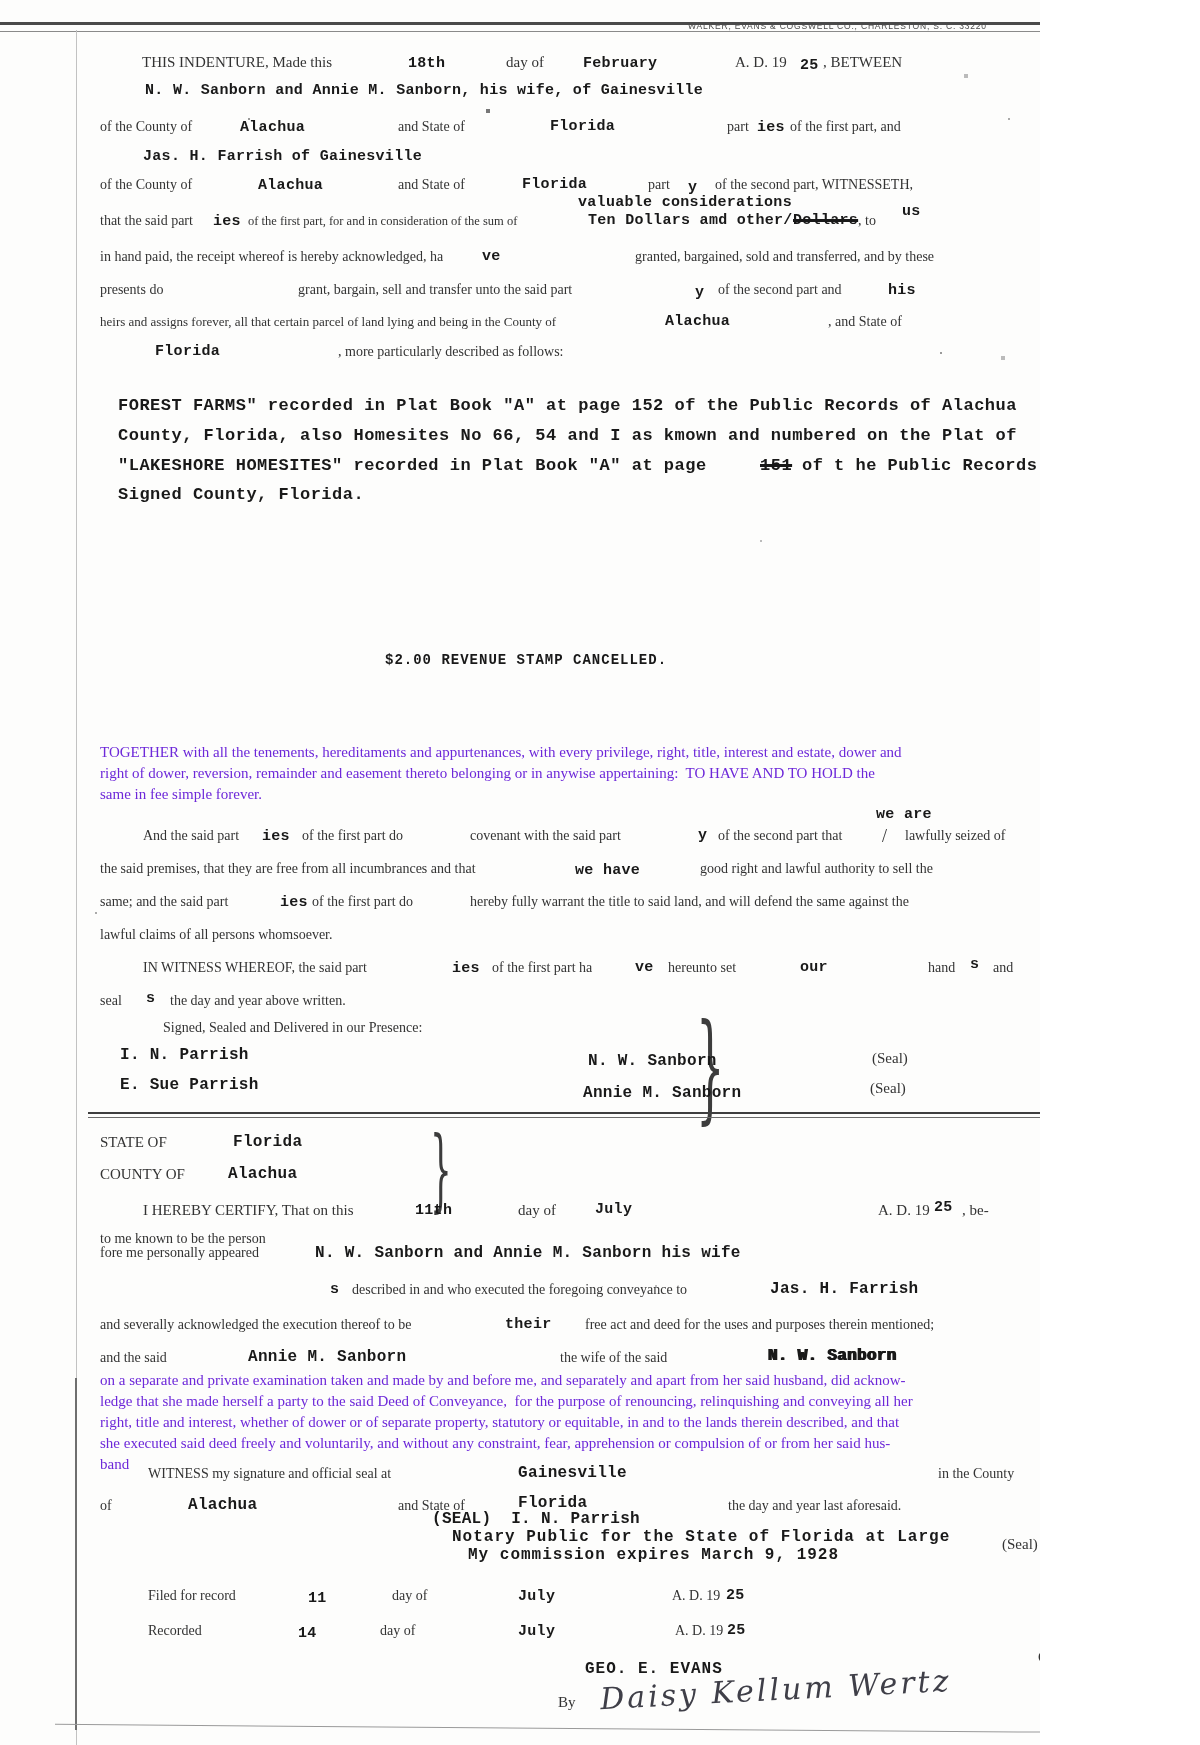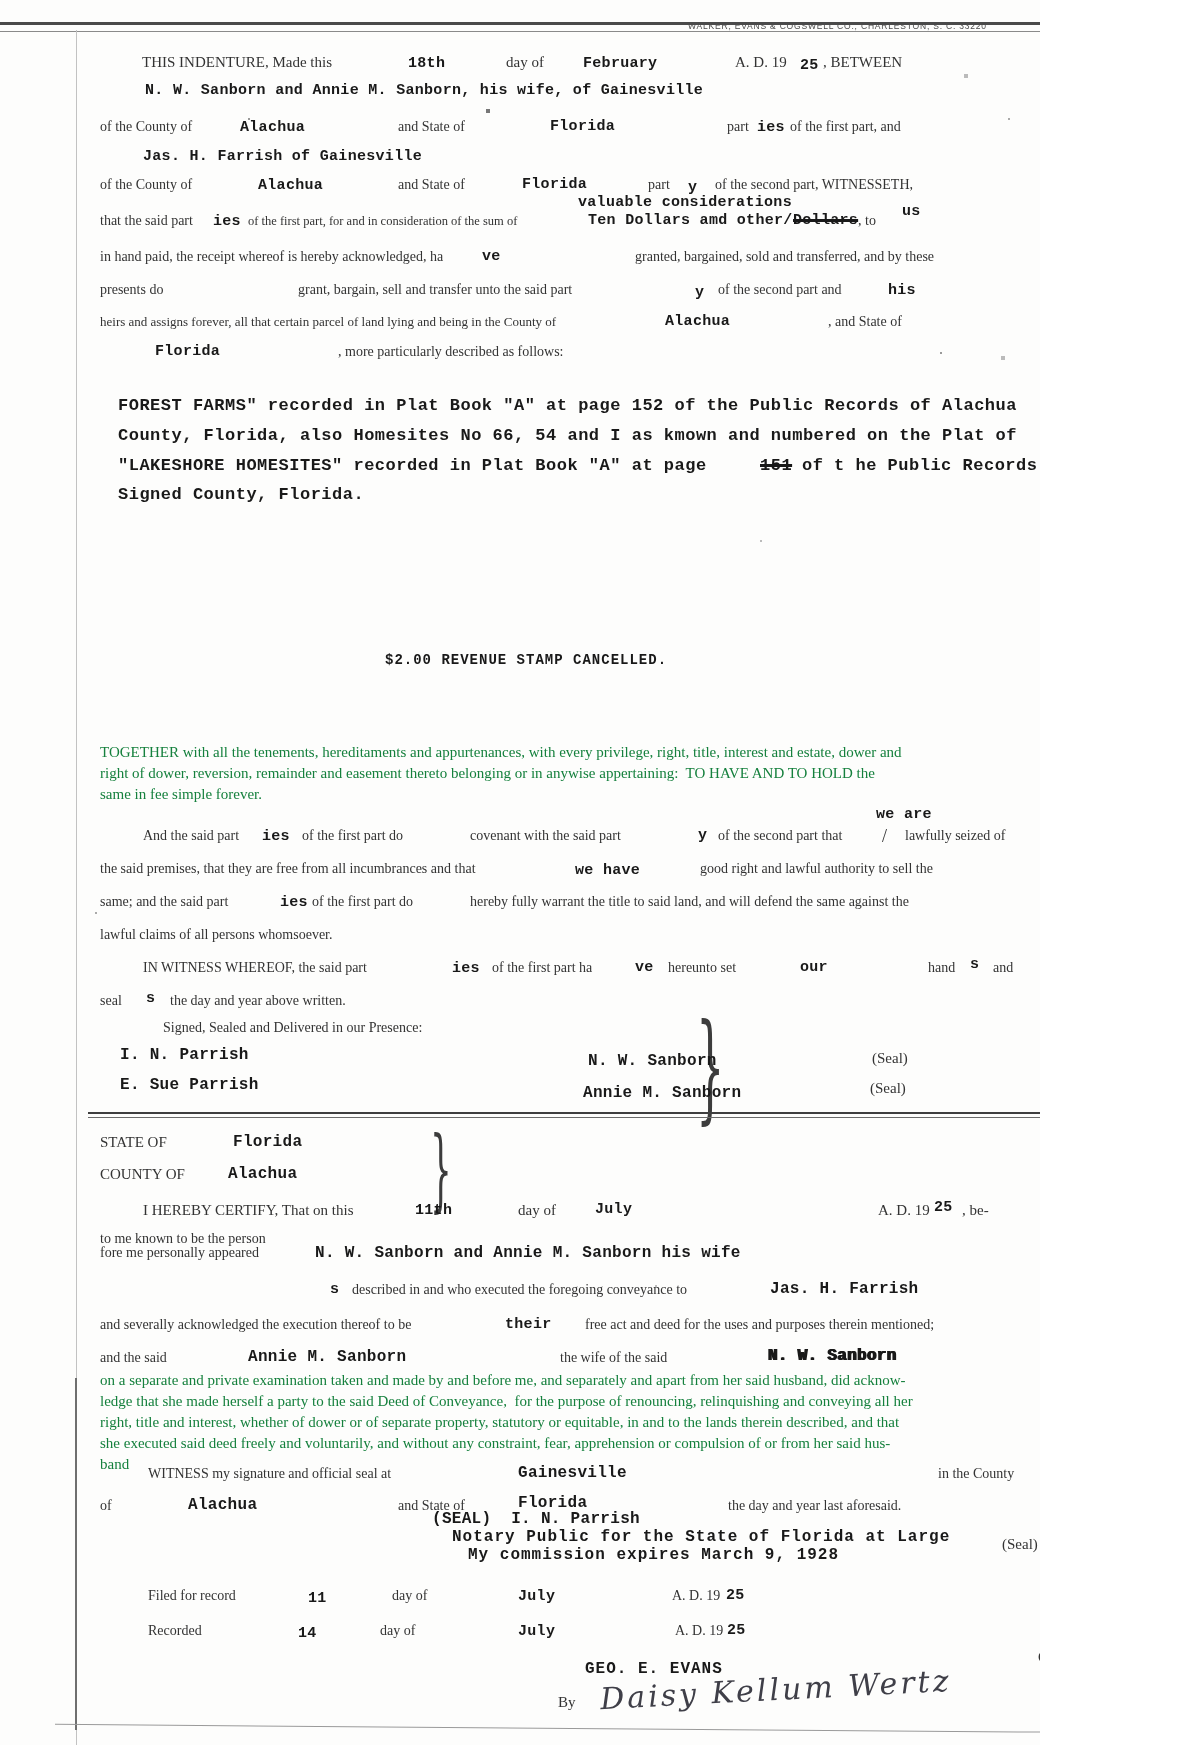--- a/index.html
+++ b/index.html
@@ -13,21 +13,21 @@
   .pr15{ font-size:15px; }
   .pr13{ font-size:13px; }
   .pr12{ font-size:12.5px; }
   .tw  {
     font-family:"Liberation Mono","DejaVu Sans Mono",monospace;
     font-weight:700; font-size:15px; color:#191919; letter-spacing:0.3px;
   }
   .desc { font-size:17px; letter-spacing:0.5px; }
   .struck { text-decoration:line-through; text-decoration-thickness:2.5px; }
   .overtype { text-shadow:0.7px 0 currentColor, -0.7px 0 currentColor; }
-  .para div { white-space:pre; font-size:15px; line-height:21px; color:#15803d; }
+  .para div { white-space:pre; font-size:15px; line-height:21px; color:#6d28d9; }
   .rule { position:absolute; }
   .brace {
     position:absolute; font-family:"DejaVu Serif", serif; color:#3c3c3c;
     font-weight:400; transform-origin:top left; line-height:1;
   }
   .punch {
     position:absolute; left:1146px; width:26px; height:90px;
     border:2px solid #9b9b9b; border-radius:14px; background:#fcfcfb;
   }
   .printer {

